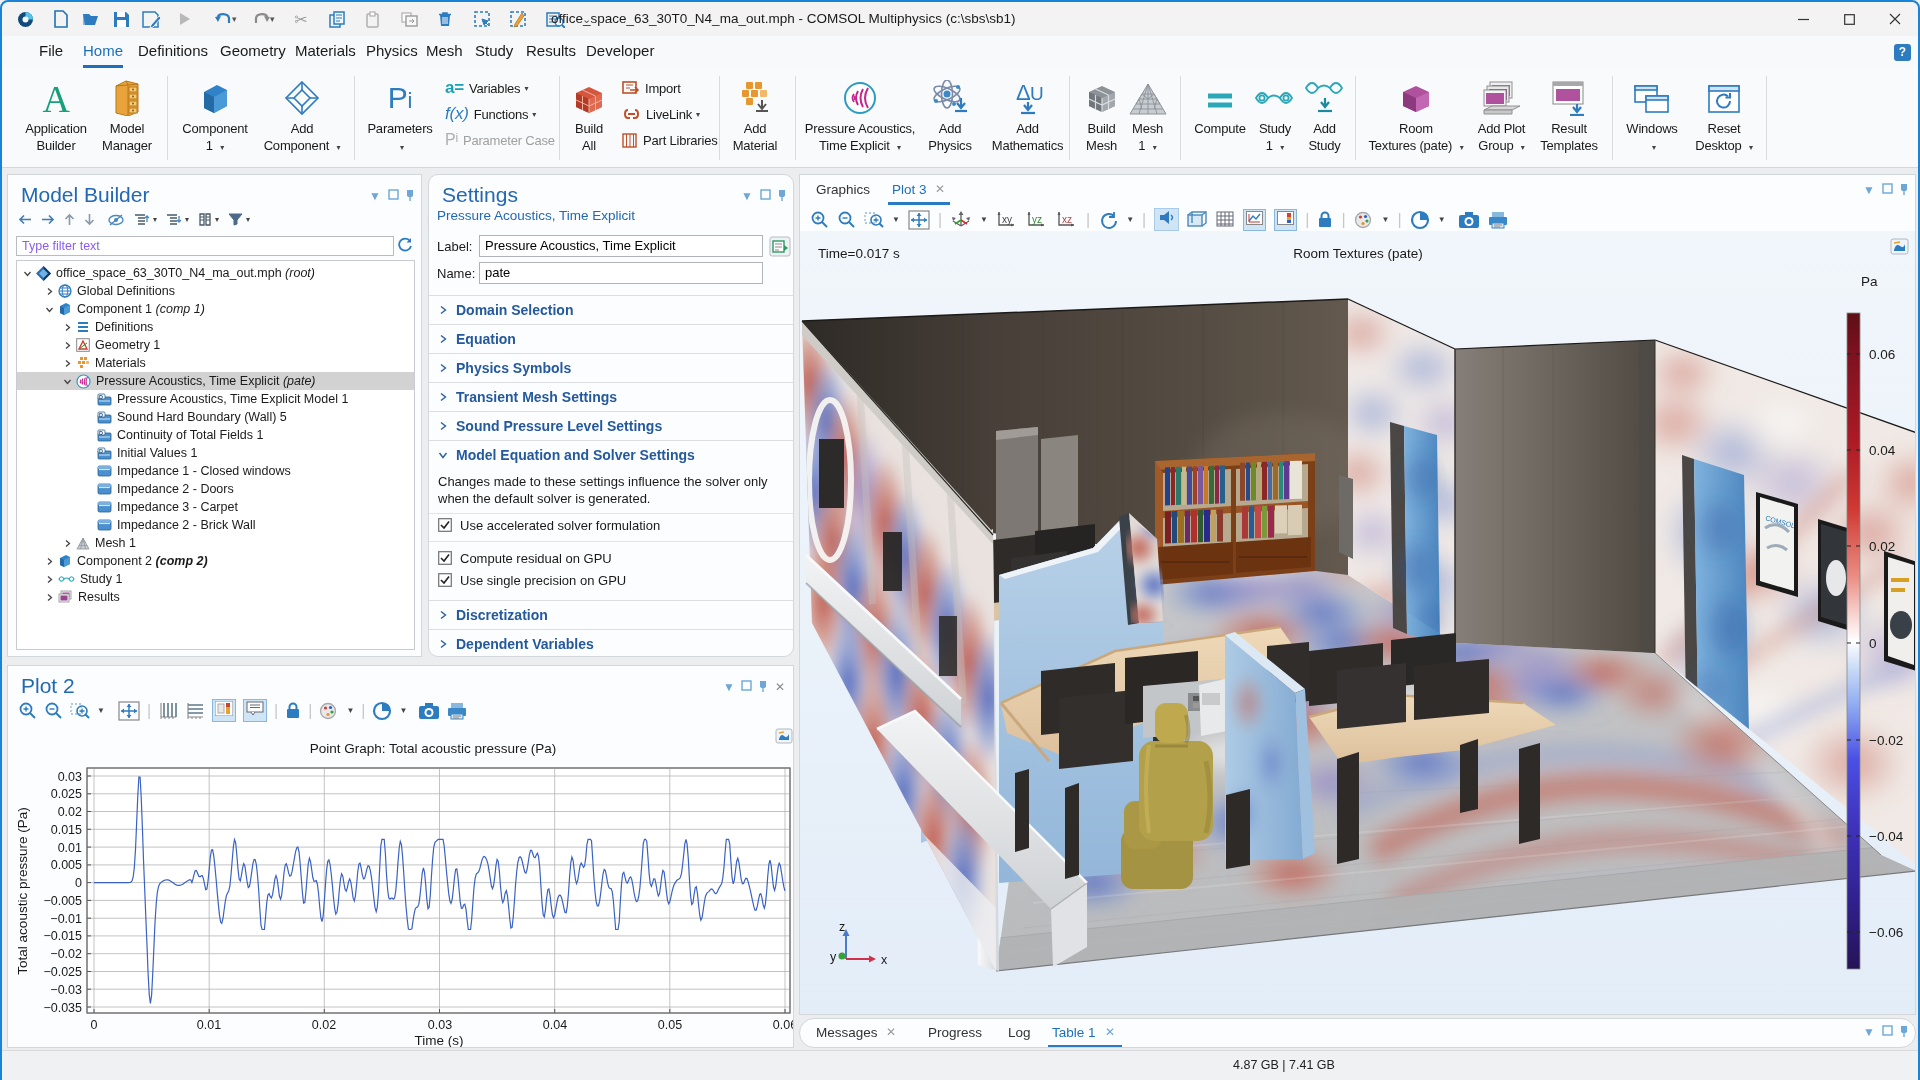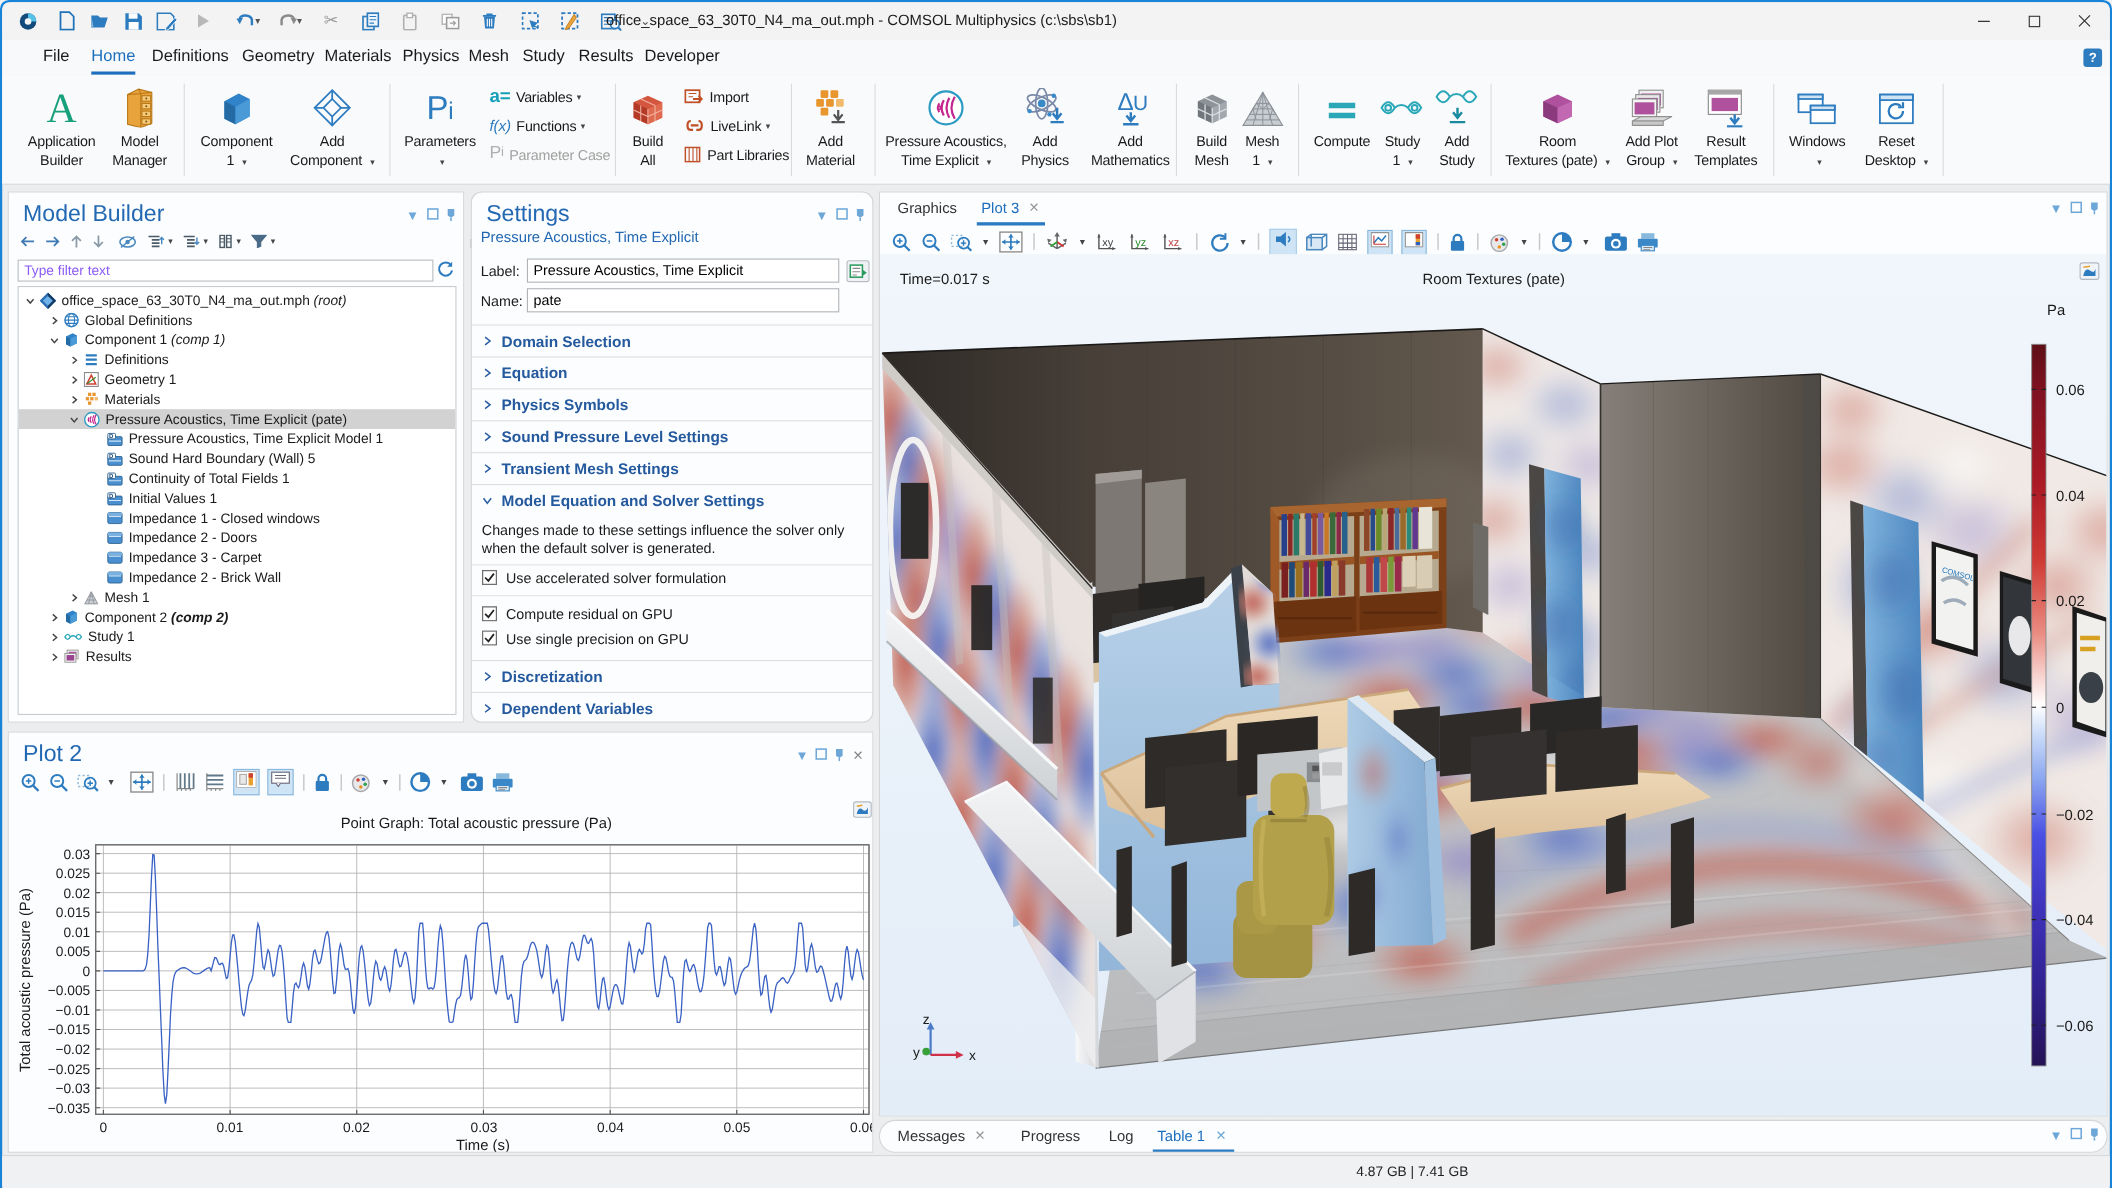--- a/index.html
+++ b/index.html
@@ -207,21 +207,21 @@
               <path d="M18 10 L26 18 L18 26 L10 18z"></path>
               <path d="M18 2 L18 10 M34 18 L26 18 M18 34 L18 26 M2 18 L10 18"></path>
             </g>
           </svg>
         </div>Add<br>Component <span class="dd">▾</span></div>
  <div class="rsep" style="left:352px;"></div>
  <div class="rbig" style="left:358px;width:80px;"><div class="ric">
           <span style="font-size:30px;line-height:30px;color:#2e7cc0;">P<span style="font-size:22px;">i</span></span>
         </div>Parameters<br><span class="dd">▾</span></div>
  <div class="rsm" style="left:443px;top:9px;"><span class="i" style="color:#18a0b8;font-size:17px;font-weight:bold;">a=</span>Variables <span class="dd">▾</span></div>
- <div class="rsm" style="left:443px;top:35px;"><span class="i" style="color:#2e7cc0;font-size:14px;font-style:italic;">f(x)</span>Functions <span class="dd">▾</span></div>
+ <div class="rsm" style="left:443px;top:35px;"><span class="i" style="color:#2e7cc0;font-size:17px;font-style:italic;">f(x)</span>Functions <span class="dd">▾</span></div>
  <div class="rsm dis" style="left:443px;top:61px;"><span class="i" style="color:#b0b0b0;font-size:16px;">P<span style="font-size:12px;">i</span></span>Parameter Case</div>
  <div class="rsep" style="left:557px;"></div>
  <div class="rbig" style="left:562px;width:50px;"><div class="ric">
           <svg width="32" height="32" viewBox="0 0 32 32">
             <path d="M3 9 L16 3 L29 9 L29 23 L16 29 L3 23z" fill="#d4563e"></path>
             <path d="M3 9 L16 15 L16 29 L3 23z" fill="#b23a26"></path>
             <path d="M16 15 L29 9 L29 23 L16 29z" fill="#e06a50"></path>
             <path d="M9.5 6 L22.5 12 M16 15 L16 29 M9.5 26 L9.5 12 M22.5 26 L22.5 12 M3 16 L16 22 L29 16" fill="none" stroke="#f0b0a0" stroke-width="1"></path>
           </svg>
         </div>Build<br>All</div>
@@ -554,21 +554,21 @@
               <circle cx="7.5" cy="7.5" r="6.5" fill="#fff" stroke="#2c9bc4" stroke-width="1.2"></circle>
               <g fill="none" stroke="#c4258e" stroke-width="1.1">
                 <path d="M5 5.5 q-1.5 2 0 4"></path>
                 <path d="M7 4.5 q-2 3 0 6"></path>
                 <path d="M9.5 3.5 q-2.5 4 0 8"></path>
                 <path d="M11.5 3 q-3 4.5 0 9"></path>
               </g>
             </svg>
           </span>
           <span>Pressure Acoustics, Time Explicit</span>
-          <span style="text-align:center;">&nbsp;(pate)</span>
+          <span style="font-style:italic;text-align:center;">&nbsp;(pate)</span>
         </div>
 <div style="display:flex;align-items:center;height:18px;padding-left:80px;white-space:nowrap;">
           <span style="display:inline-flex;margin-right:5px;flex:none;">
             <svg width="15" height="13" viewBox="0 0 15 13">
               <rect x="1" y="4" width="13" height="8" rx="1" fill="#4a90d0" stroke="#2a6090" stroke-width="0.8"></rect>
               <rect x="1" y="1" width="7" height="5" rx="1" fill="#fff" stroke="#2a6090" stroke-width="0.8"></rect>
               <text x="2" y="5.5" font-size="5.5" fill="#1a4a7a" font-weight="bold">D</text>
               <path d="M2 8h11" stroke="#cfe4f5" stroke-width="1"></path>
             </svg>
           </span>
@@ -731,24 +731,24 @@
             <path d="M3 1.5 L7.5 5 L3 8.5" fill="none" stroke="#2b5fa3" stroke-width="1.4"></path>
           </svg>Domain Selection</div>
 <div style="display:flex;align-items:center;height:29px;border-top:1px solid #dcdee0;padding-left:9px;font-size:14px;color:#24599e;font-weight:bold;"><svg width="10" height="10" style="margin:0 8px 0 0;flex:none;">
             <path d="M3 1.5 L7.5 5 L3 8.5" fill="none" stroke="#2b5fa3" stroke-width="1.4"></path>
           </svg>Equation</div>
 <div style="display:flex;align-items:center;height:29px;border-top:1px solid #dcdee0;padding-left:9px;font-size:14px;color:#24599e;font-weight:bold;"><svg width="10" height="10" style="margin:0 8px 0 0;flex:none;">
             <path d="M3 1.5 L7.5 5 L3 8.5" fill="none" stroke="#2b5fa3" stroke-width="1.4"></path>
           </svg>Physics Symbols</div>
 <div style="display:flex;align-items:center;height:29px;border-top:1px solid #dcdee0;padding-left:9px;font-size:14px;color:#24599e;font-weight:bold;"><svg width="10" height="10" style="margin:0 8px 0 0;flex:none;">
             <path d="M3 1.5 L7.5 5 L3 8.5" fill="none" stroke="#2b5fa3" stroke-width="1.4"></path>
-          </svg>Sound Pressure Level Settings</div>
+          </svg>Transient Mesh Settings</div>
 <div style="display:flex;align-items:center;height:29px;border-top:1px solid #dcdee0;padding-left:9px;font-size:14px;color:#24599e;font-weight:bold;"><svg width="10" height="10" style="margin:0 8px 0 0;flex:none;">
             <path d="M3 1.5 L7.5 5 L3 8.5" fill="none" stroke="#2b5fa3" stroke-width="1.4"></path>
-          </svg>Transient Mesh Settings</div>
+          </svg>Sound Pressure Level Settings</div>
 <div style="display:flex;align-items:center;height:29px;border-top:1px solid #dcdee0;padding-left:9px;font-size:14px;color:#24599e;font-weight:bold;"><svg width="10" height="10" style="margin:0 8px 0 0;flex:none;">
             <path d="M1.5 3 L5 7.5 L8.5 3" fill="none" stroke="#2b5fa3" stroke-width="1.4"></path>
           </svg>Model Equation and Solver Settings</div>
 <div style="padding:5px 14px 6px 9px;font-size:13px;color:#1a1a1a;line-height:16.5px;">Changes made to these settings influence the solver only when the default solver is generated.</div>
 <div style="border-top:1px solid #e2e4e6;"></div>
 <div style="display:flex;align-items:center;height:22px;padding-left:9px;font-size:13px;color:#1a1a1a;"><svg width="14" height="14" style="margin-right:8px;flex:none;">
             <rect x="0.7" y="0.7" width="12.6" height="12.6" fill="#fff" stroke="#707070" stroke-width="1.2"></rect>
             <path d="M3 7 L6 10 L11 3.5" fill="none" stroke="#222" stroke-width="1.6"></path>
           </svg>Use accelerated solver formulation</div>
 <div style="border-top:1px solid #e2e4e6;margin:5px 0;"></div>

